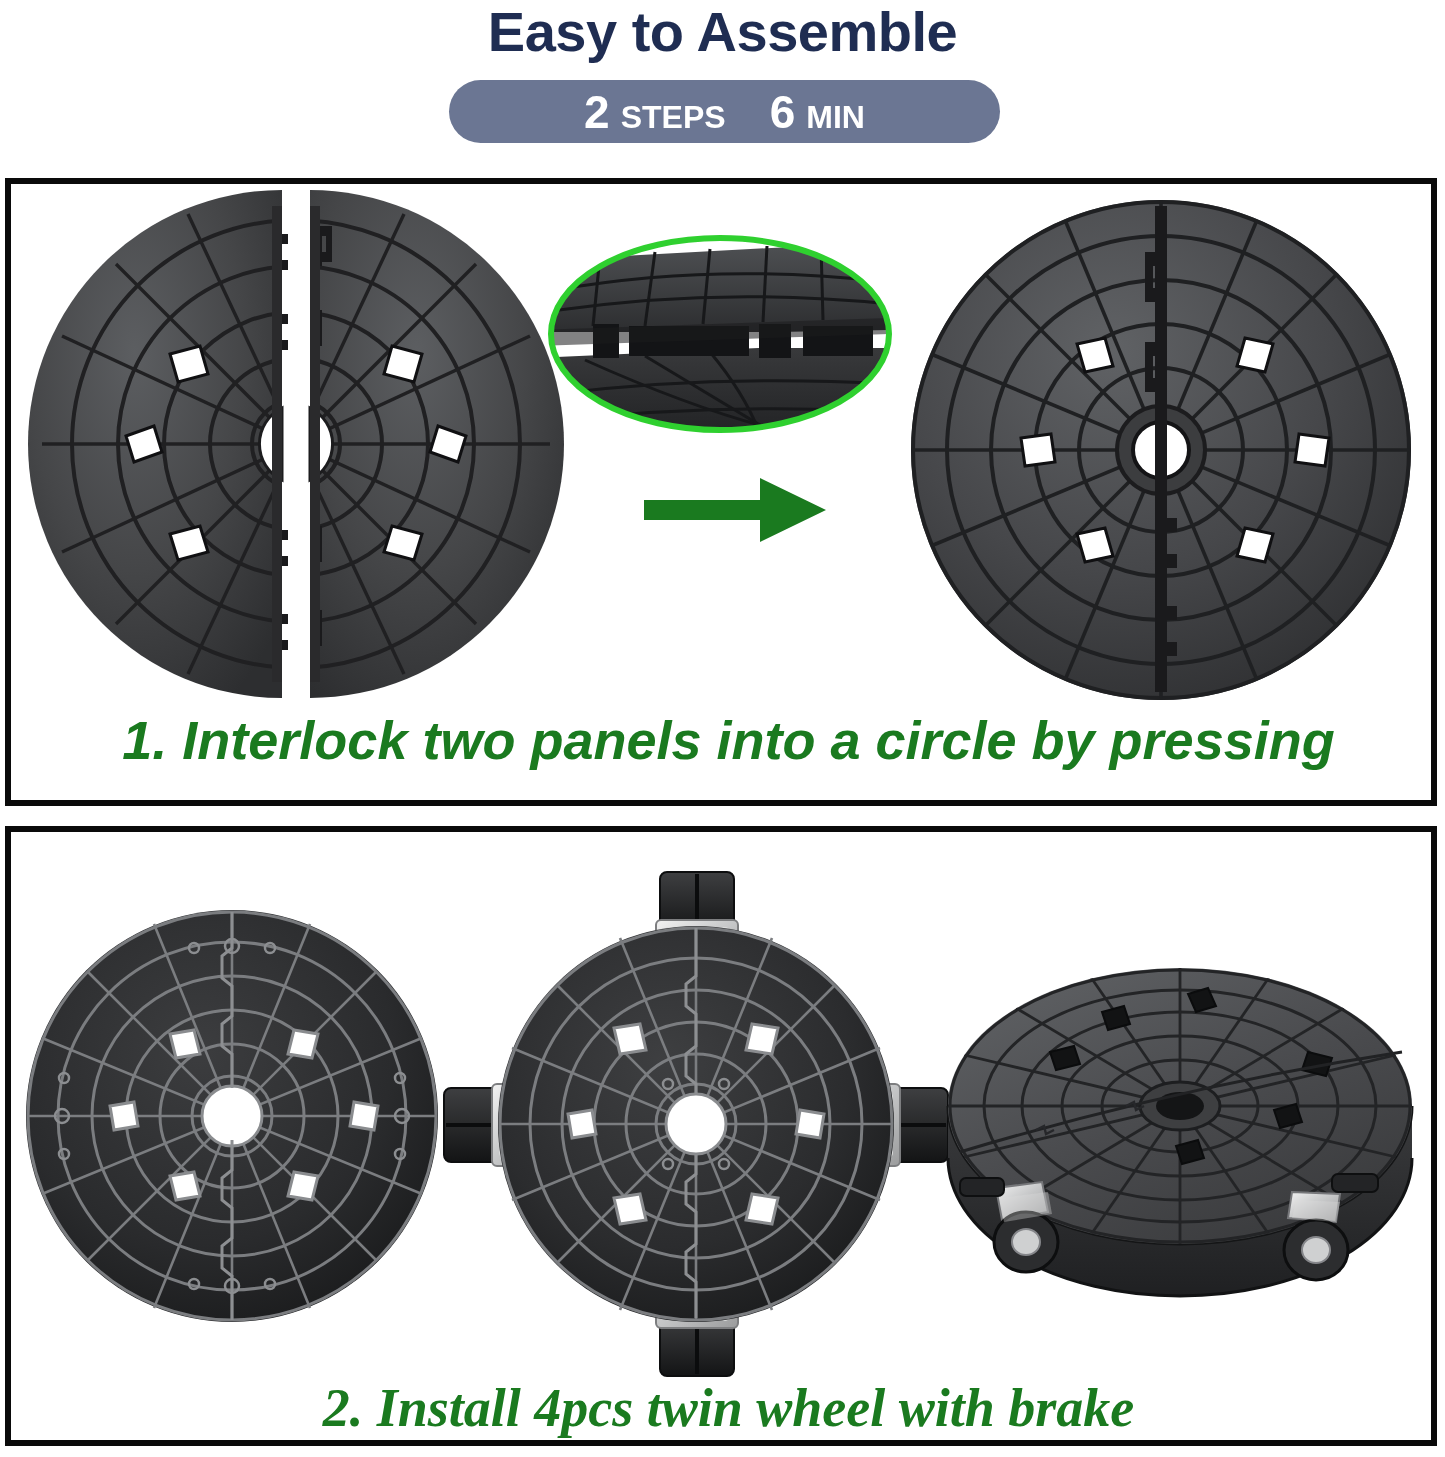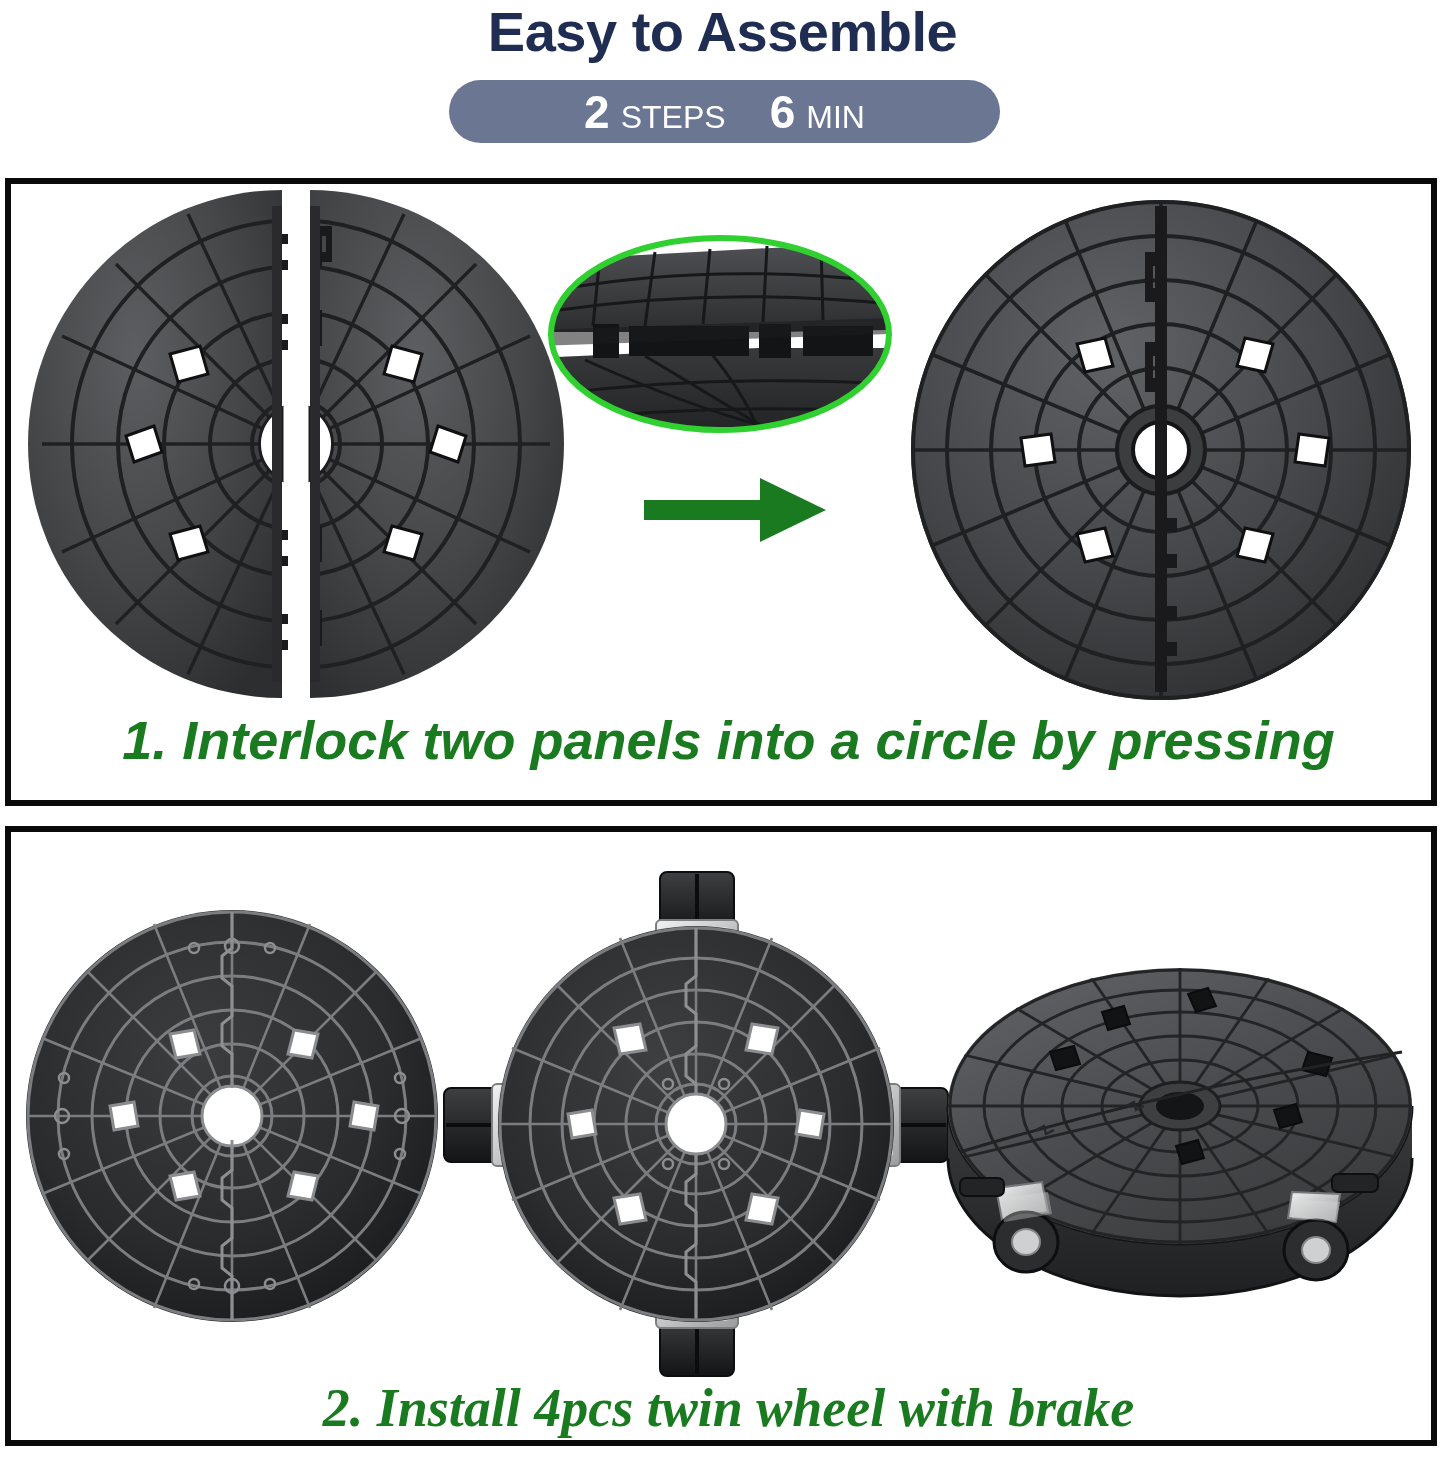--- a/index.html
+++ b/index.html
@@ -27,21 +27,21 @@
     background:#6b7693;
     border-radius:32px;
     display:flex;align-items:center;justify-content:center;
     gap:0px;
   }
   .badge-inner{
     display:flex;align-items:baseline;
     color:#ffffff;white-space:nowrap;
   }
   .bnum{font-size:46px;font-weight:bold;line-height:46px;}
-  .bword{font-size:32px;font-weight:normal;line-height:32px;margin-left:11px;}
+  .bword{font-size:32px;font-weight:bold;line-height:32px;margin-left:11px;}
   .bgap{display:inline-block;width:44px;}
 
   
   .panel{
     position:absolute;
     border:6px solid #0a0a0a;
     background:#ffffff;
     box-sizing:border-box;
   }
   #panel-step-1{left:5px;top:178px;width:1432px;height:628px;}

